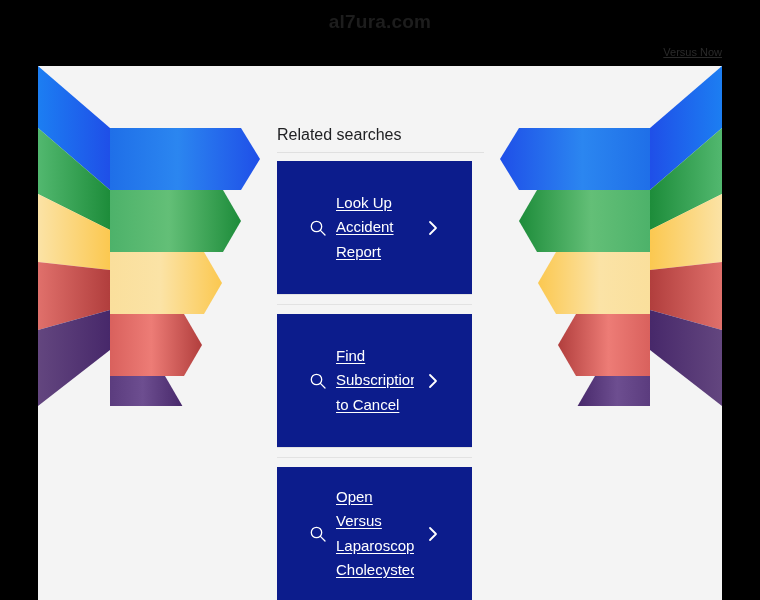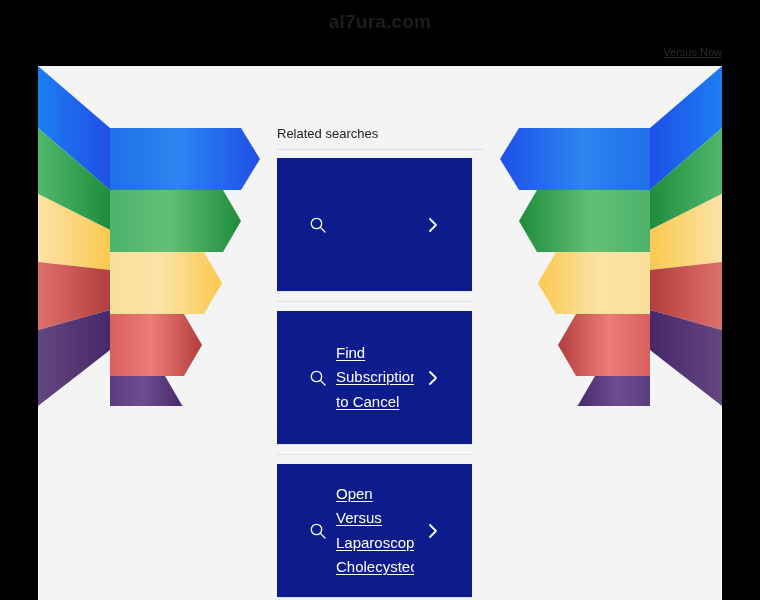--- a/index.html
+++ b/index.html
@@ -60,21 +60,21 @@
   .ribbon.right { right:0; transform:scaleX(-1); }
   .ribbon svg { display:block; width:100%; height:100%; }
 
   
   .searches {
     position:absolute;
     left:239px; top:60px;
     width:207px;
   }
   .searches-heading {
-    font-size:13px;
+    font-size:16px;
     color:#202124;
     padding-bottom:8px;
     border-bottom:1px solid #e0e0e0;
     margin-bottom:8px;
     white-space:nowrap;
   }
   .card {
     position:relative;
     width:195px;
     height:134px;
@@ -213,20 +213,21 @@
     <div class="searches">
       <div class="searches-heading">Related searches</div>
 
       <div class="card">
         <span class="mag">
           <svg width="18" height="18" viewBox="0 0 18 18">
             <circle cx="7.5" cy="7.5" r="5.2" fill="none" stroke="#ffffff" stroke-width="1.3"></circle>
             <line x1="11.4" y1="11.4" x2="16" y2="16" stroke="#ffffff" stroke-width="1.3" stroke-linecap="round"></line>
           </svg>
         </span>
+        <span class="card-text">Look Up Accident Report</span>
         <span class="chev">
           <svg width="10" height="16" viewBox="0 0 10 16">
             <polyline points="2,2 8,8 2,14" fill="none" stroke="#ffffff" stroke-width="1.8" stroke-linecap="round" stroke-linejoin="round"></polyline>
           </svg>
         </span>
       </div>
       <div class="card-sep"></div>
 
       <div class="card">
         <span class="mag">

